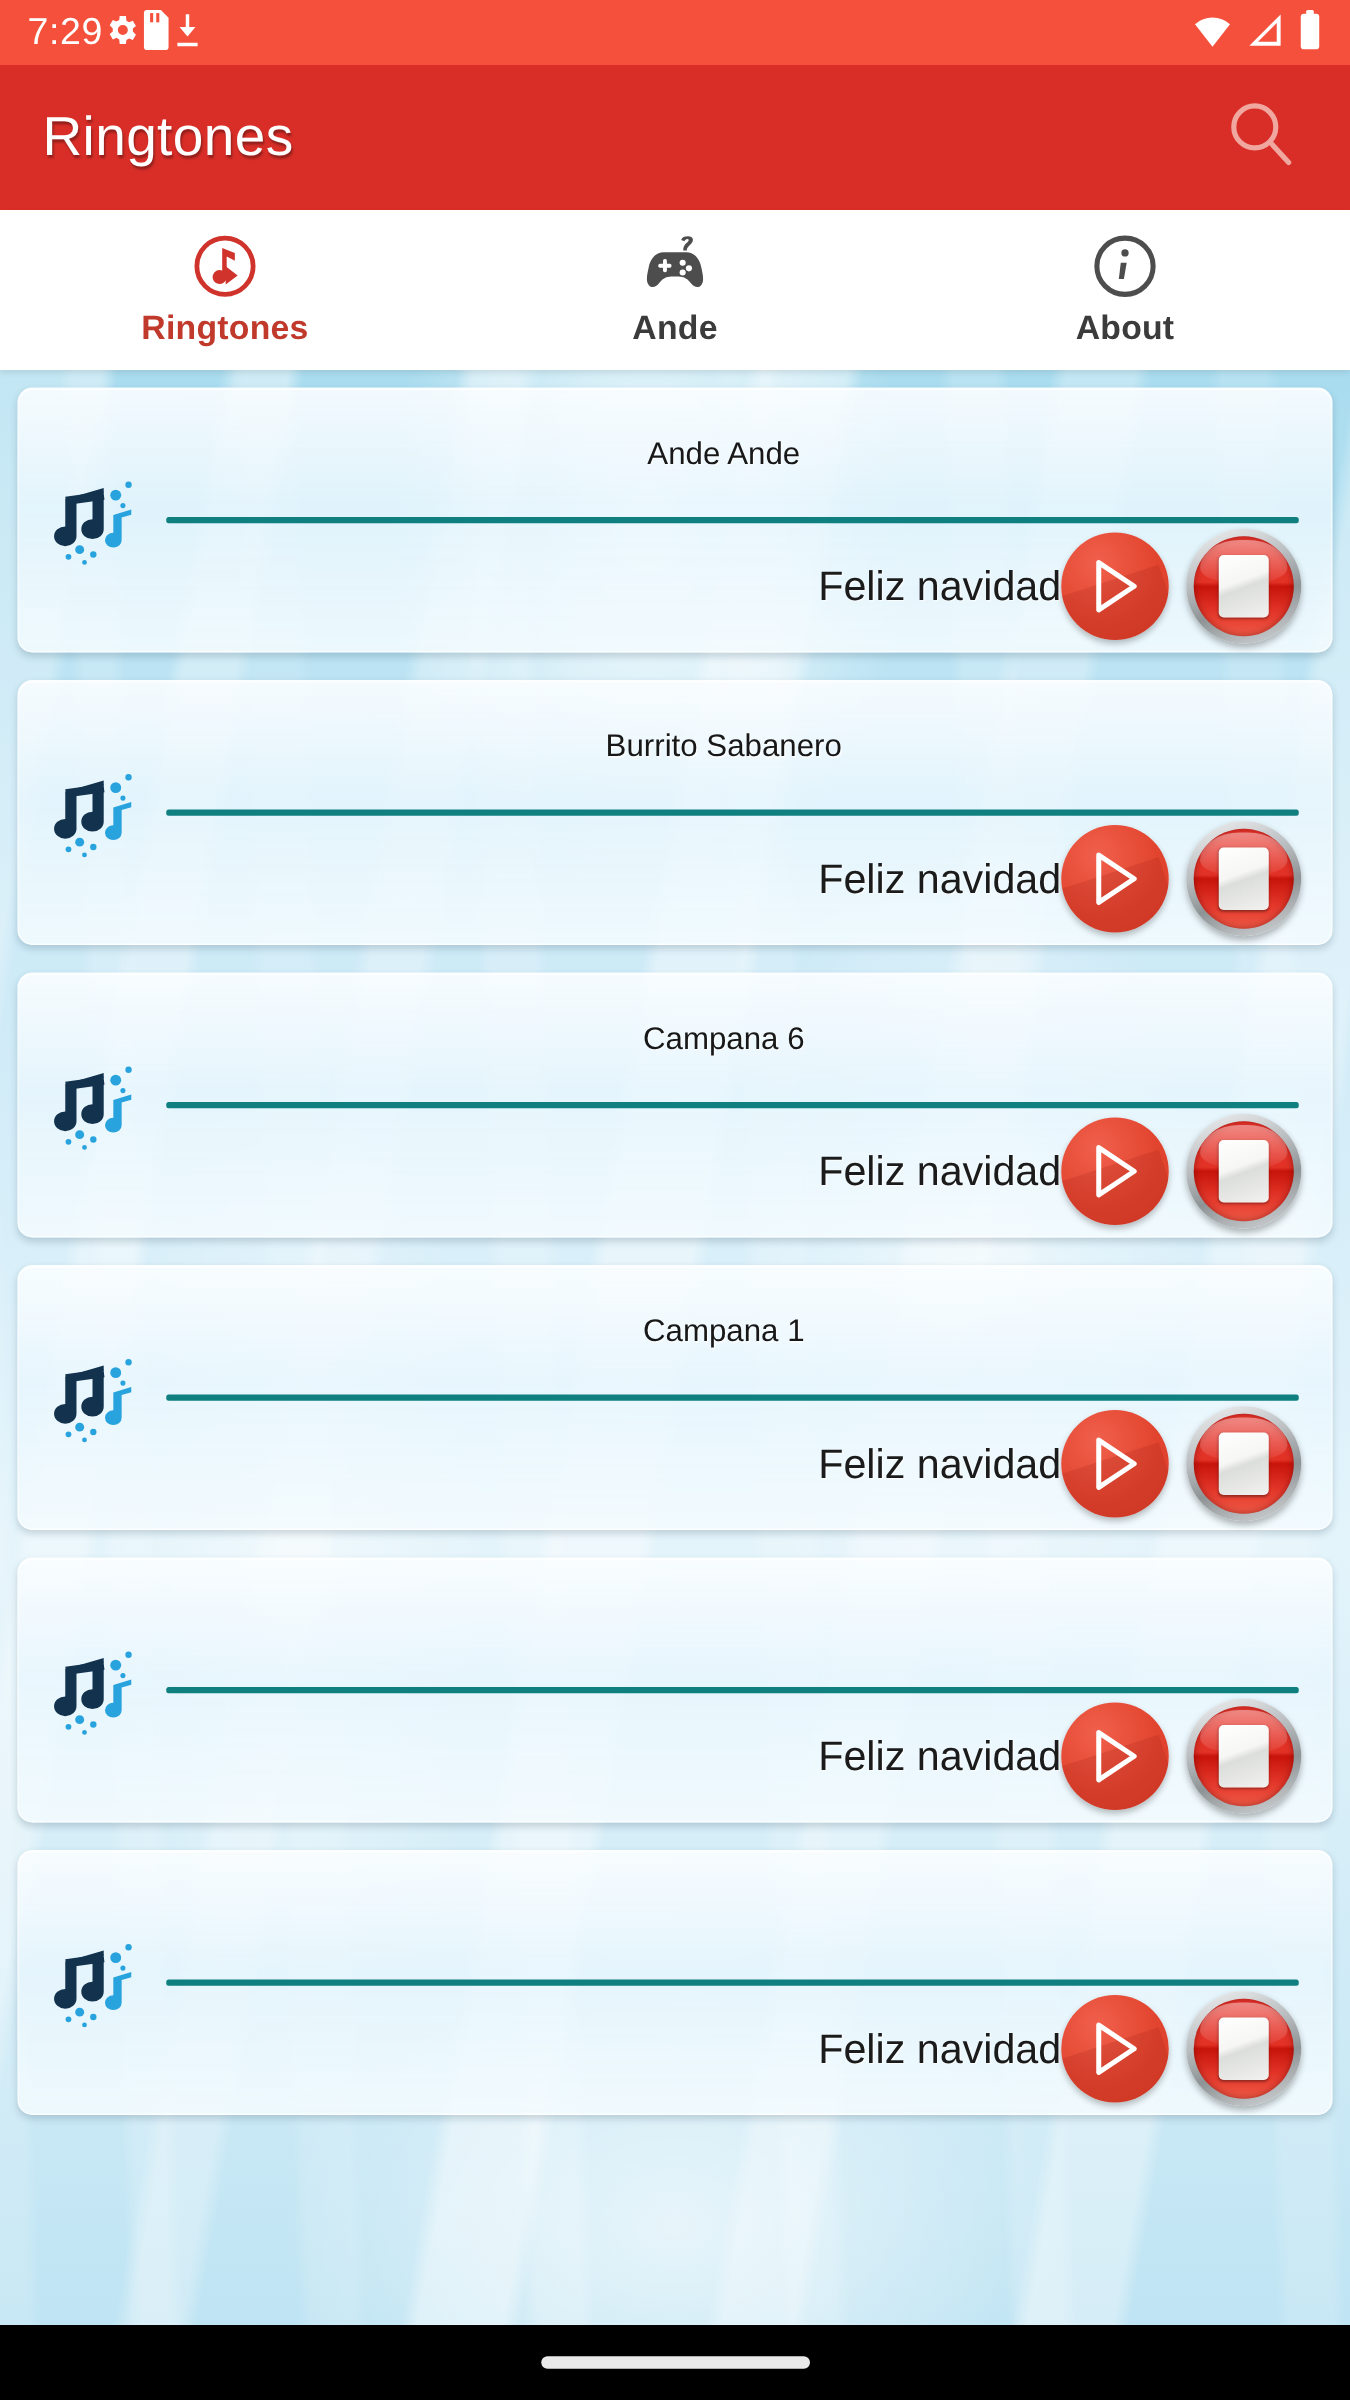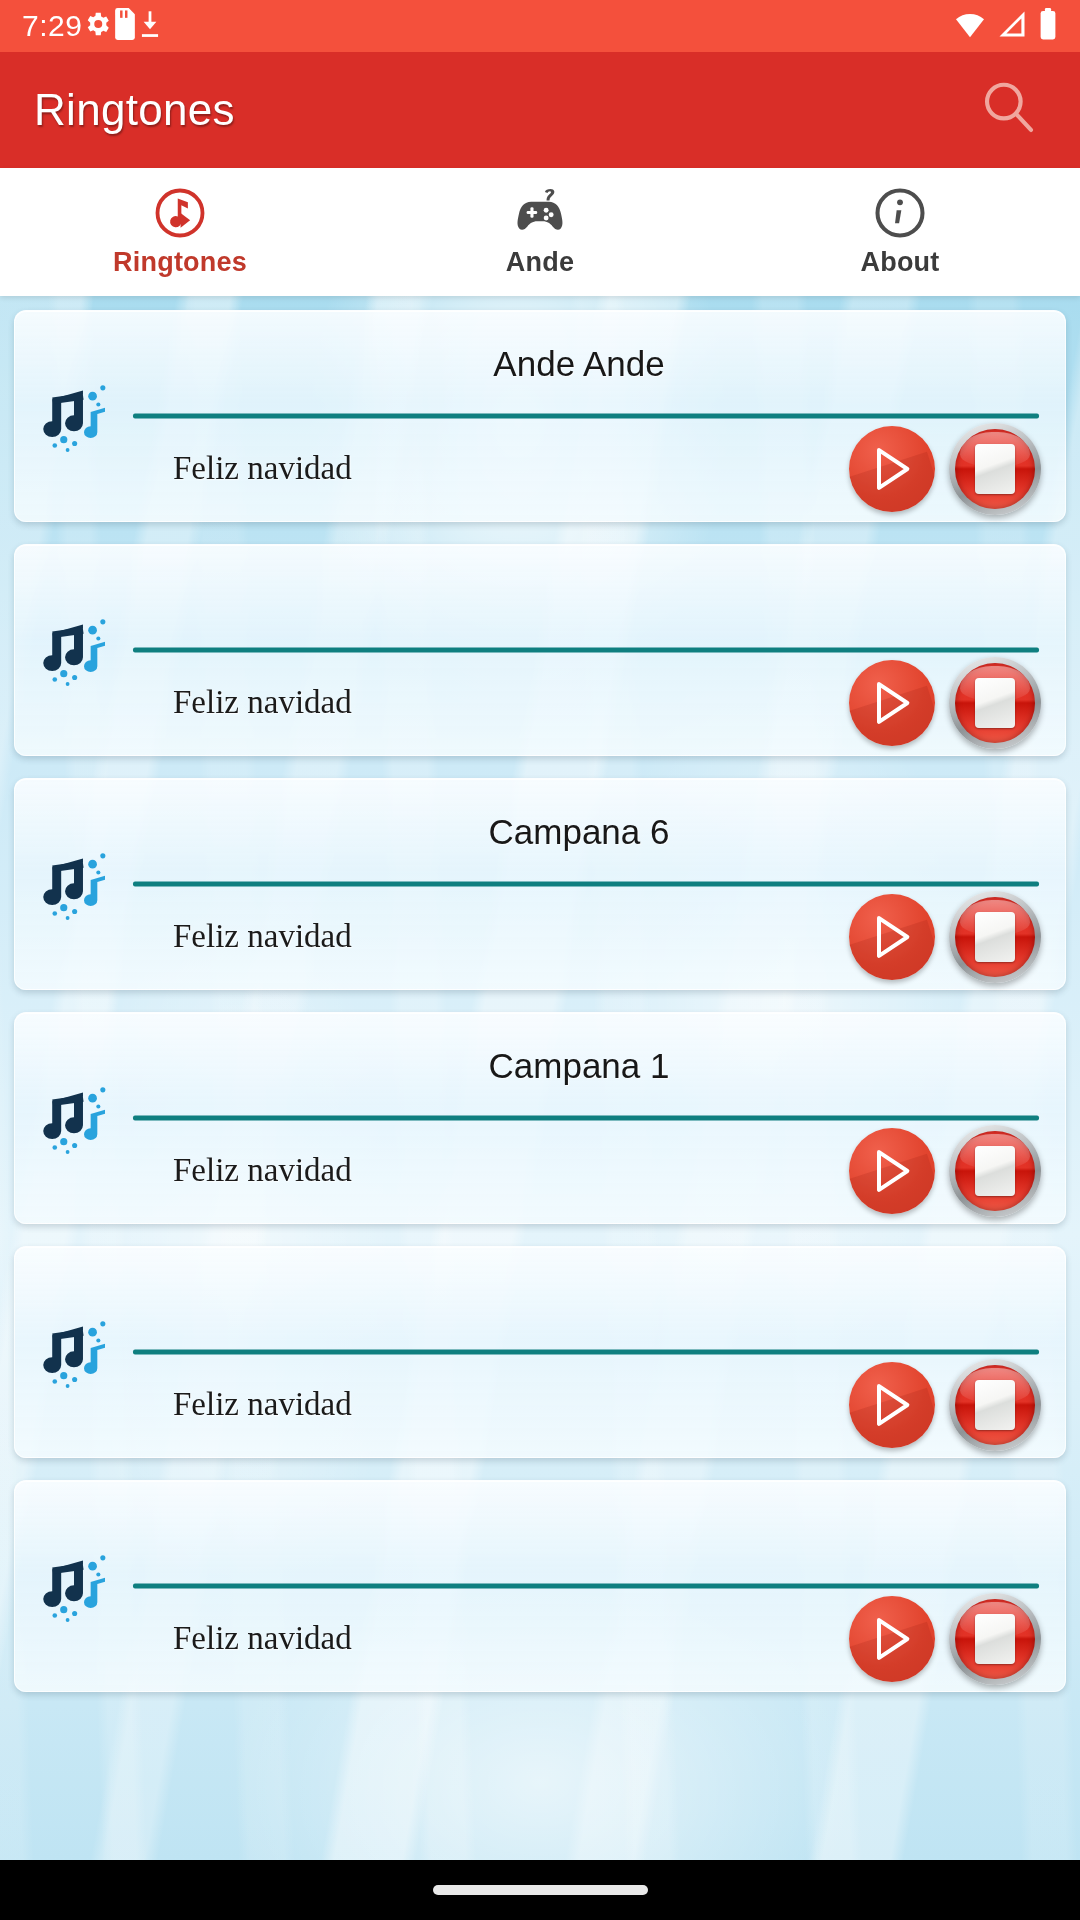--- a/index.html
+++ b/index.html
@@ -103,37 +103,36 @@
     grid-template-rows:1fr 1fr;
     align-items:center;
   }
   .card-icon {
     grid-column:1; grid-row:1 / span 2;
     display:flex; align-items:center; justify-content:center;
   }
   .card-title {
     grid-column:2; grid-row:1;
     text-align:center;
-    font-size:35px; color:#181818;
+    font-size:25px; color:#181818;
     padding-right:40px;
     align-self:center;
     text-shadow:1px 1px 1px rgba(255,255,255,.8);
   }
   .card-body {
     grid-column:2; grid-row:2;
     display:flex; align-items:center;
     padding-right:24px;
     position:relative;
   }
   .card-sub {
-    flex:1; text-align:left;
+    flex:1; text-align:right;
     font-size:33px; color:#1b1b1b;
     padding-left:40px;
     text-shadow:1px 1px 1px rgba(255,255,255,.8);
-    font-family:Liberation Serif, serif;
   }
   .divider {
     position:absolute;
     left:118px; right:26px;
     top:50%; transform:translateY(-50%);
     height:5px; background:#0f7f80;
     border-radius:2px;
   }
   .btns { display:flex; align-items:center; gap:14px; }
 
@@ -357,20 +356,21 @@
               <circle cx="49" cy="23" r="1.6"></circle>
             </g>
             <g fill="#29a3dd">
               <circle cx="22" cy="50.5" r="2.8"></circle>
               <circle cx="30.5" cy="53.5" r="2"></circle>
               <circle cx="15" cy="55" r="1.8"></circle>
               <circle cx="25" cy="58.5" r="1.5"></circle>
             </g>
           </svg>
         </div>
+        <div class="card-title">Burrito Sabanero</div>
         <div class="divider"></div>
         <div class="card-body">
           <div class="card-sub">Feliz navidad</div>
           <div class="btns">
             <div class="btn-play">
               <svg width="48" height="52" viewBox="0 0 40 44" fill="none" stroke="#fff" stroke-width="3.4" stroke-linejoin="round">
                 <path d="M9 6 L33 22 L9 38 Z"></path>
               </svg>
             </div>
             <div class="btn-stop">

